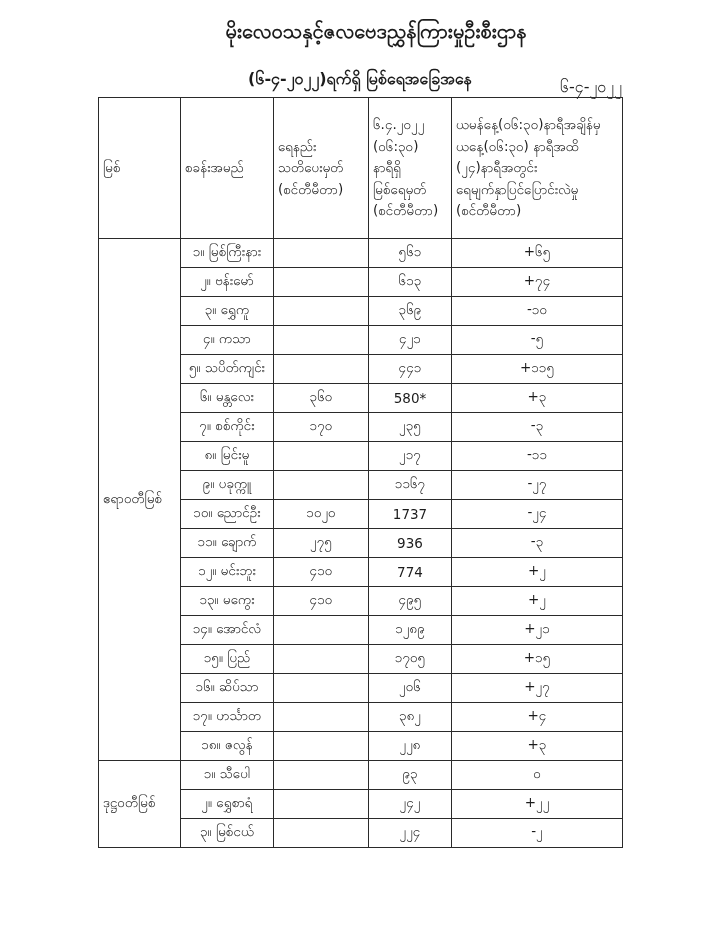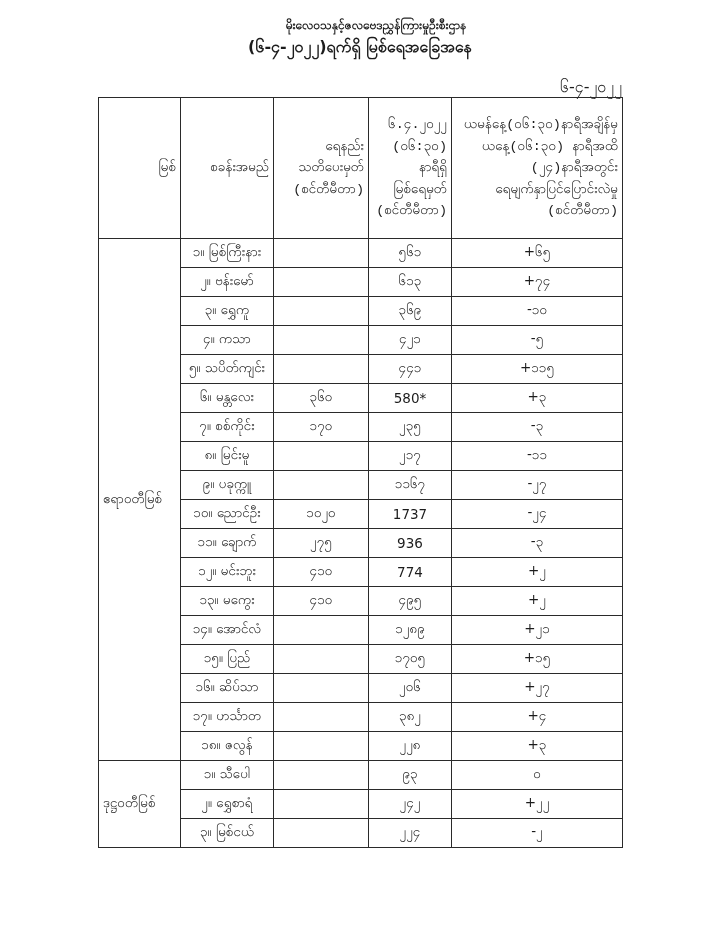--- a/index.html
+++ b/index.html
@@ -17,29 +17,30 @@
     overflow: hidden;
   }
   .title-block {
     position: absolute;
     top: 16px;
     left: 0;
     width: 720px;
     text-align: center;
   }
   .title-line1 {
-    font-size: 12px;
+    font-size: 20px;
     font-weight: bold;
     line-height: 1.55;
     padding-left: 32px;
   }
   .title-line2 {
     font-size: 16px;
     font-weight: bold;
     line-height: 1.55;
+    margin-top: 20px;
   }
   .date-right {
     position: absolute;
     top: 76px;
     left: 98px;
     width: 524px;
     text-align: right;
     font-size: 16px;
     font-weight: 500;
   }
@@ -53,26 +54,25 @@
   }
   table.river-table th,
   table.river-table td {
     border: 1.5px solid #2a2a2a;
     font-size: 13.5px;
     font-weight: 500;
     padding: 0 4px;
     overflow: hidden;
   }
   table.river-table th {
-    text-align: right;
+    text-align: left;
     vertical-align: middle;
     white-space: pre-line;
     line-height: 1.6;
     font-weight: 500;
-    font-family: Liberation Mono, monospace;
   }
   thead tr { height: 141px; }
   tbody tr { height: 29px; }
   td.river-cell {
     vertical-align: middle;
   }
   td.station-cell {
     text-align: center;
     padding-left: 8px;
     white-space: nowrap;

